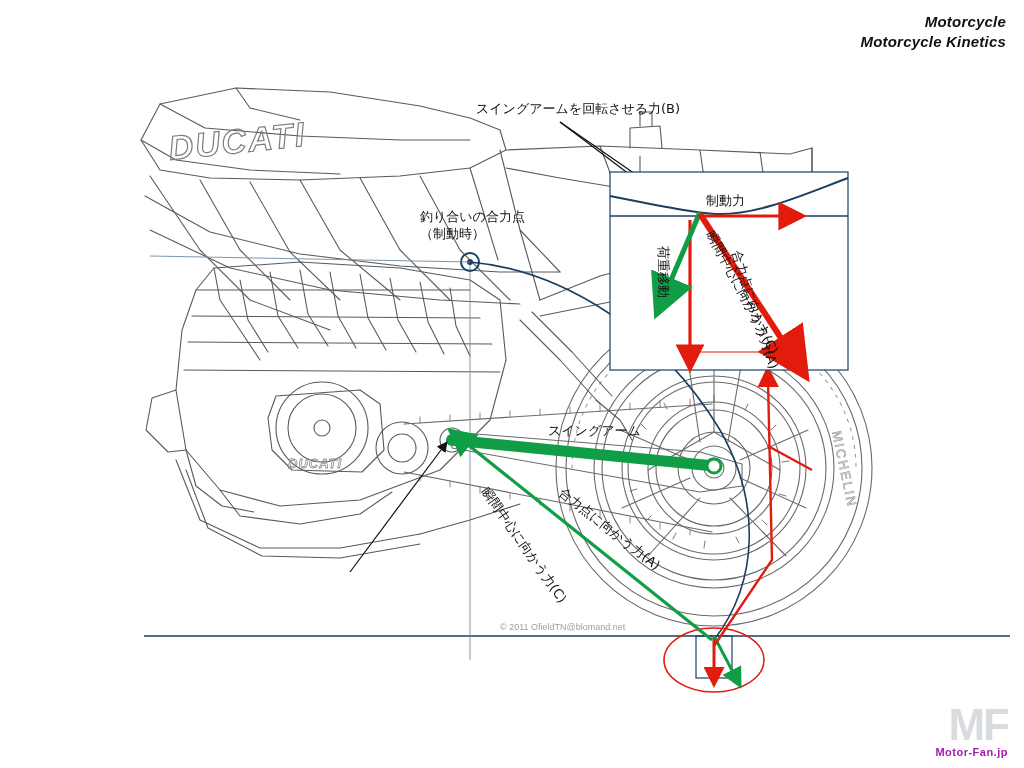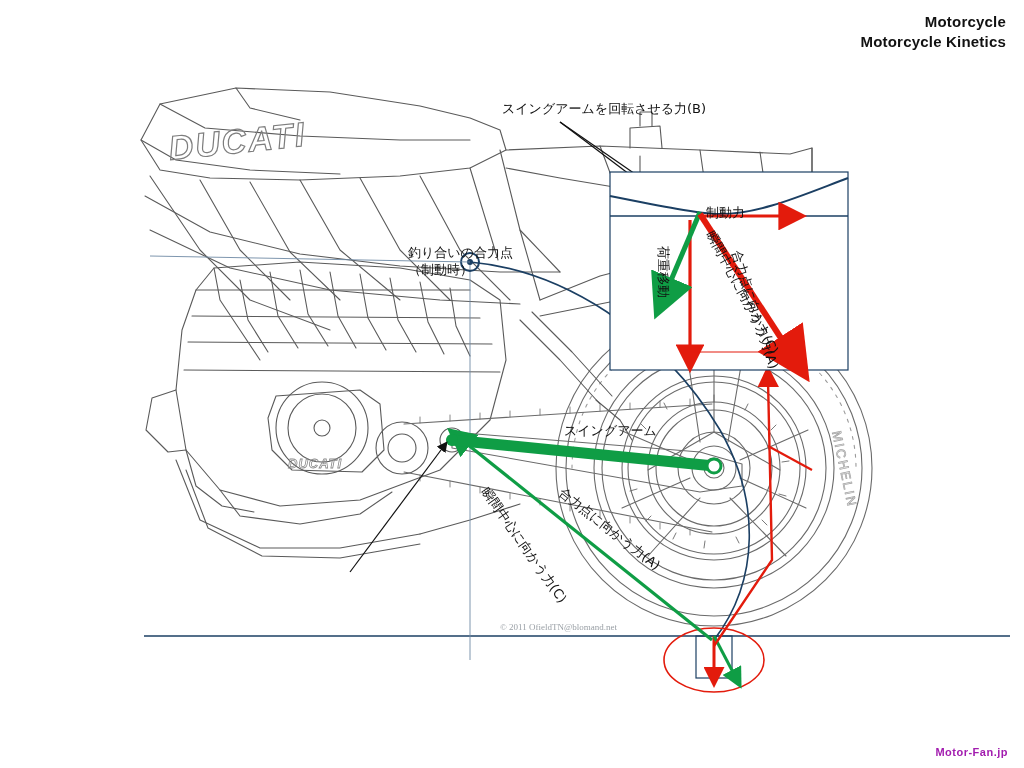--- a/index.html
+++ b/index.html
@@ -1,27 +1,27 @@
 <!DOCTYPE html>
 <html><head>
 <meta charset="utf-8">
 <style>
   html,body{margin:0;padding:0;background:#ffffff;}
   body{width:1024px;height:768px;overflow:hidden;font-family:"Liberation Sans",sans-serif;color:#1a1a1a;}
   #stage{position:relative;width:1024px;height:768px;background:#fff;}
   .abs{position:absolute;}
   #title{
     right:18px;top:12px;text-align:right;font-weight:bold;font-size:15px;line-height:20px;
-    letter-spacing:.2px;color:#111;
+    letter-spacing:.2px;color:#111;font-style:italic;
   }
   .jp{font-family:"DejaVu Sans",sans-serif;}
   .lbl{font-size:13px;line-height:17px;color:#111;white-space:pre;}
   .vlabel{transform-origin:0 0;white-space:nowrap;}
   #copyright{
-    left:500px;top:622px;font-size:9px;color:#9aa0a6;font-family:Liberation Serif, serif;
+    left:500px;top:622px;font-size:9px;color:#9aa0a6;font-family:Liberation Sans, sans-serif;
   }
   #watermark{right:16px;bottom:10px;text-align:right;}
   #wm-logo{font-weight:bold;font-size:44px;color:#d9dcdf;letter-spacing:-2px;line-height:42px;}
   #wm-sub{font-size:11px;color:#a21caf;letter-spacing:.5px;font-weight:bold;}
   svg{display:block;}
 </style>
 </head>
 <body>
 
 <div id="stage">
@@ -240,39 +240,40 @@
       <line x1="700" y1="212" x2="666" y2="292" stroke="#0f9d45" stroke-width="5" marker-end="url(#arrGreen)"></line>
 
       <line x1="700" y1="214" x2="790" y2="352" stroke="#e31b0c" stroke-width="6" marker-end="url(#arrRed)"></line>
 
       <line x1="690" y1="352" x2="780" y2="352" stroke="#e31b0c" stroke-width="1.2"></line>
 
       <path d="M810,300 L812,470" fill="none" stroke="#e31b0c" stroke-width="0"></path>
     </g>
   </svg>
 
-  <div class="abs lbl jp" style="left:476px;top:100px;margin-left:26px;">スイングアームを回転させる力(B)</div>
-
-  <div class="abs lbl jp" style="left:408px;top:208px;margin-top:36px;">釣り合いの合力点
+  <div class="abs lbl jp" style="left:476px;top:100px;">スイングアームを回転させる力(B)</div>
+
+  <div class="abs lbl jp" style="left:420px;top:208px;">釣り合いの合力点
 （制動時）</div>
 
 
-  <div class="abs lbl jp" style="left:548px;top:422px;margin-left:16px;">スイングアーム</div>
+  <div class="abs lbl jp" style="left:548px;top:422px;">スイングアーム</div>
 
   <div class="abs lbl jp vlabel" style="left:566px;top:484px;transform:rotate(38deg);">合力点に向かう力(A)</div>
 
   <div class="abs lbl jp vlabel" style="left:492px;top:484px;transform:rotate(55deg);">瞬間中心に向かう力(C)</div>
 
-  <div class="abs lbl jp" style="left:706px;top:204px;">制動力</div>
+  <div class="abs lbl jp" style="left:706px;top:192px;">制動力</div>
 
   <div class="abs lbl jp vlabel" style="left:672px;top:246px;transform:rotate(90deg);">荷重移動</div>
 
   <div class="abs lbl jp vlabel" style="left:718px;top:228px;transform:rotate(62deg);">瞬間中心に向かう力(C)</div>
 
   <div class="abs lbl jp vlabel" style="left:744px;top:248px;transform:rotate(72deg);">合力点に向かう力(A)</div>
 
   <div class="abs" id="copyright">© 2011 OfieldTN@blomand.net</div>
 
   <div class="abs" id="watermark">
+    <div id="wm-logo">MF</div>
     <div id="wm-sub">Motor-Fan.jp</div>
   </div>
 
 </div>
 
 </body></html>

